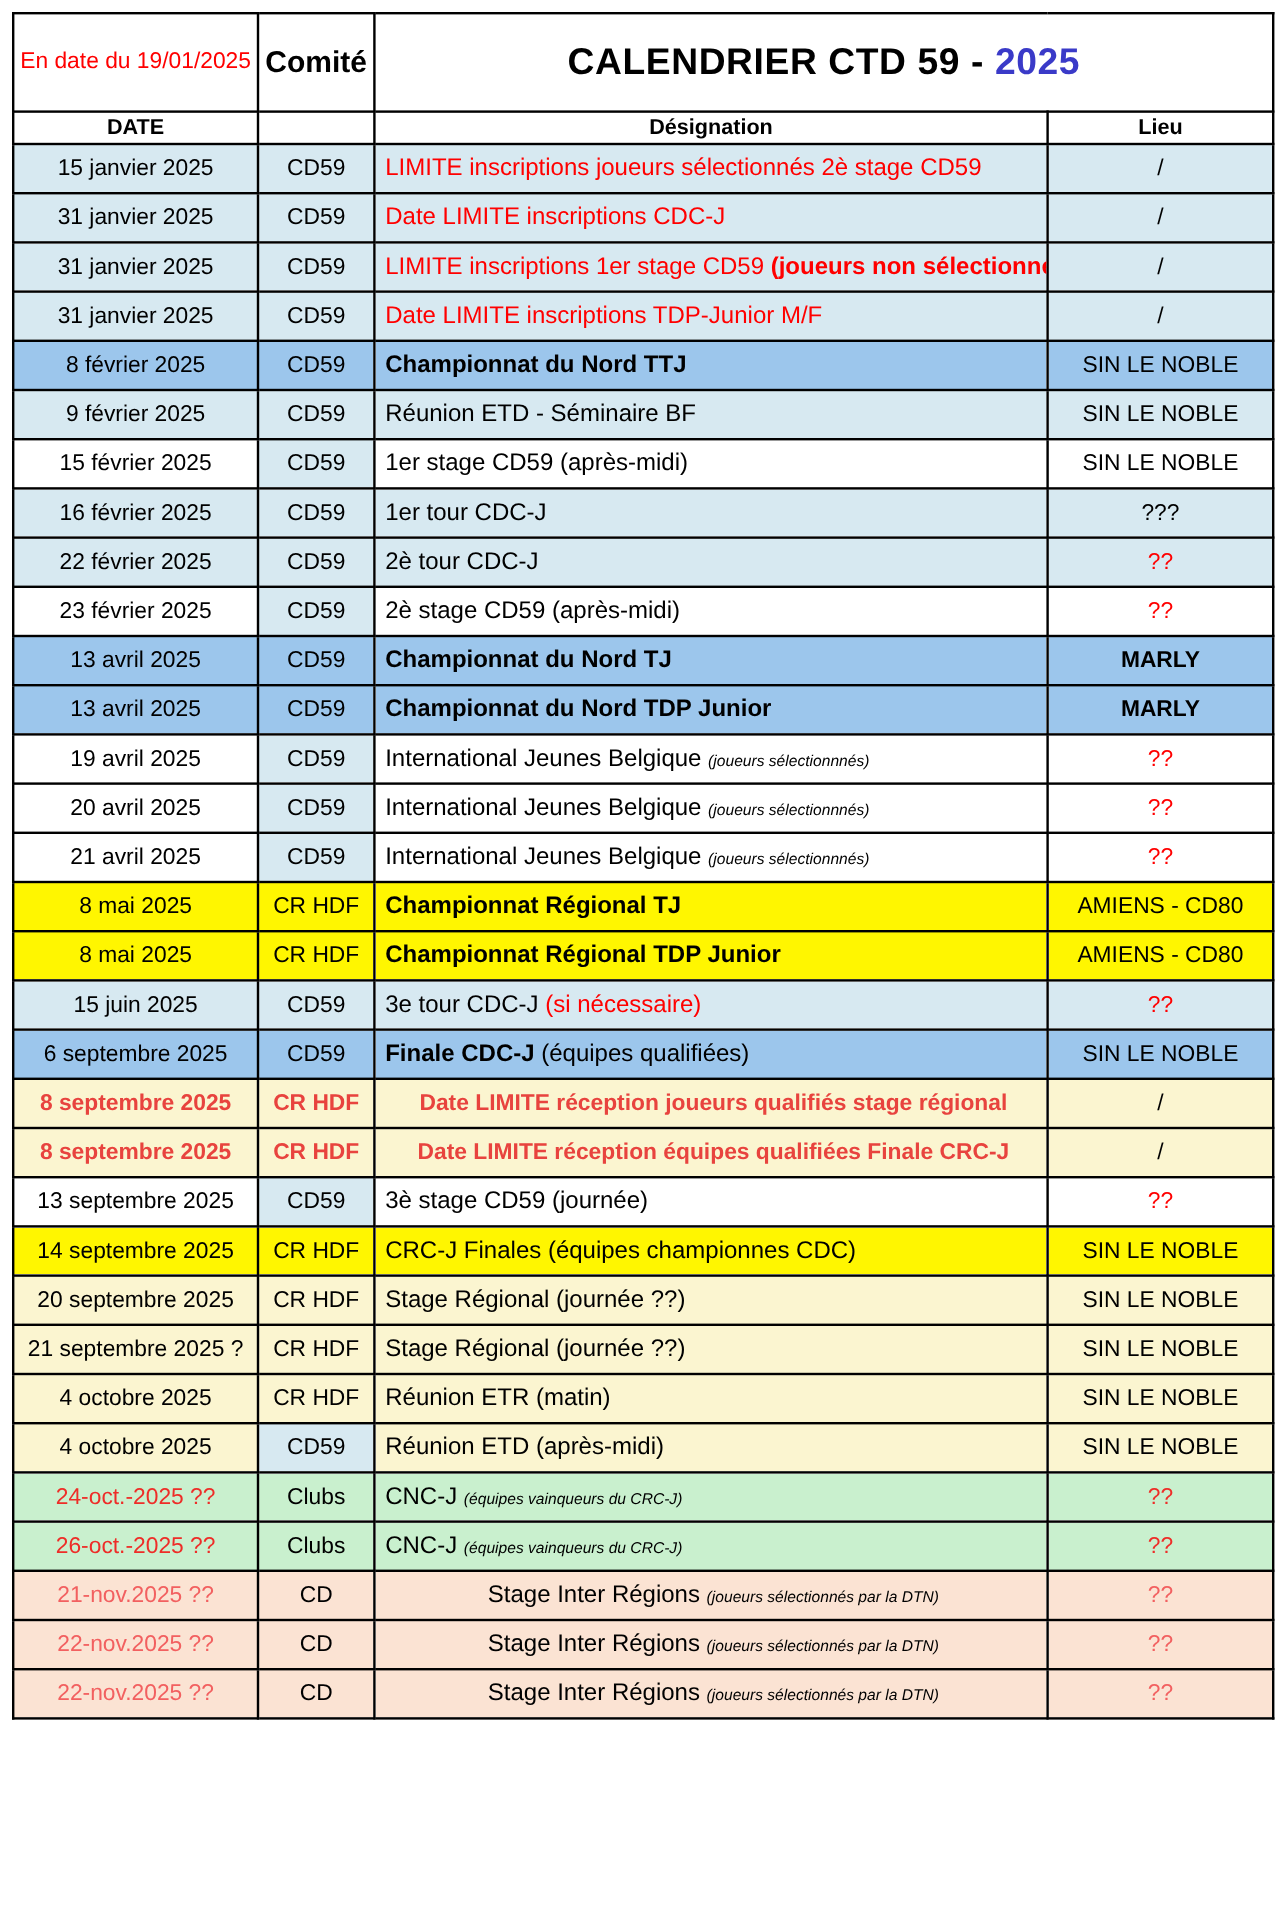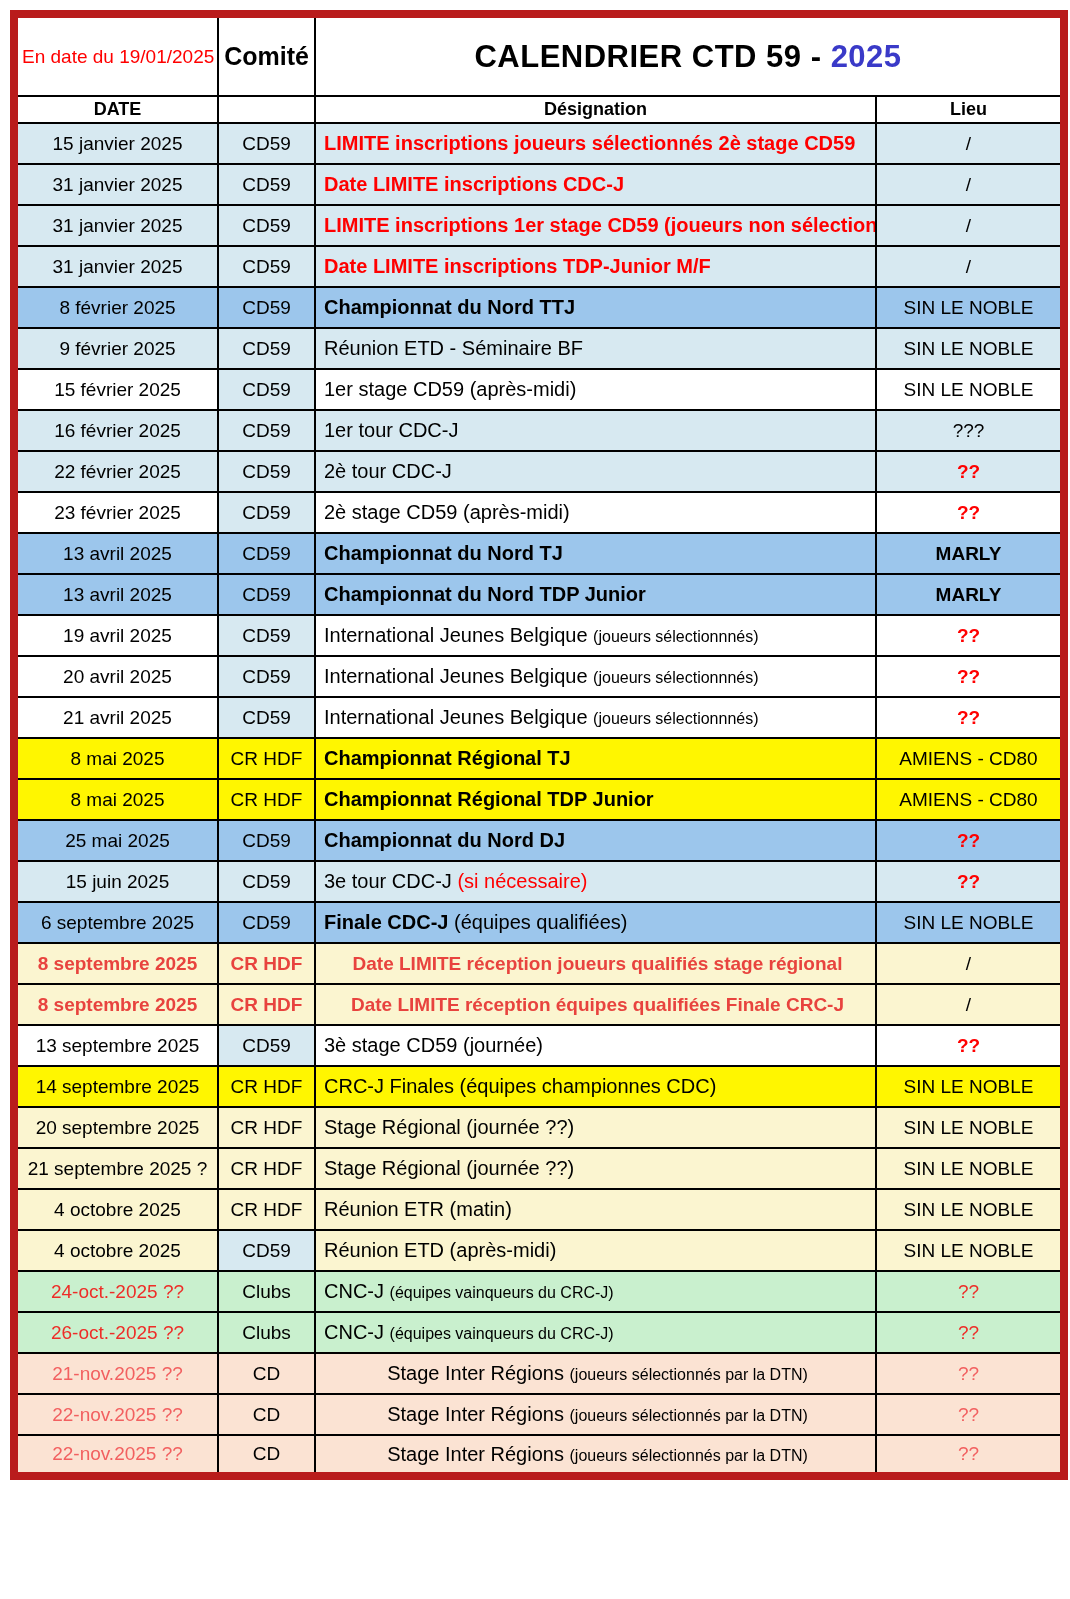--- a/index.html
+++ b/index.html
@@ -8,21 +8,21 @@
   }
   *{box-sizing:border-box;}
   html,body{margin:0;padding:0;background:#ffffff;}
   body{
     width:1070px; min-height:1599px;
     font-family:"Liberation Sans","DejaVu Sans",sans-serif;
     color:#000; padding:10px 10px 0 10px;
   }
   table{
     border-collapse:collapse; table-layout:fixed;
-    width:1050px; border:8px solid #b91c1c;
+    width:1050px; border:1px solid #b91c1c;
   }
   col.c-date{width:204px;} col.c-com{width:97px;} col.c-des{width:561px;} col.c-lieu{width:188px;}
   td{
     border:2px solid #000; padding:0 4px; vertical-align:middle;
     text-align:center; font-size:19px; overflow:hidden; white-space:nowrap;
   }
   tr.hdr1 td{height:82px; background:#fff;}
   tr.hdr2 td{height:27px; font-weight:bold; font-size:18px; background:#fff;}
   tbody td{height:41px;}
   .note{color:var(--red); font-size:19px;}
@@ -31,25 +31,25 @@
   .title .yr{color:var(--yearblue);}
   td.des{text-align:left; padding-left:8px; font-size:20px;}
   td.des.ctr{text-align:center; font-size:19px;}
   
   .bg-pb td{background:var(--pb);} .bg-mb td{background:var(--mb);}
   .bg-w td{background:#fff;} .bg-y td{background:var(--y);}
   .bg-py td{background:var(--py);} .bg-g td{background:var(--g);}
   .bg-s td{background:var(--s);text-align:center;}
   td.cell-pb{background:var(--pb) !important;}
   
-  .c-rb{color:var(--red); font-weight:bold;}
+  .c-rb{color:var(--red); font-weight:normal;}
   .c-rbs{color:var(--red); font-weight:bold; font-size:20px;}
   .c-b{font-weight:bold;}
   .c-n{}
-  .c-ns{font-size:16px;}
+  .c-ns{font-size:13px;font-style:italic;}
   .c-r{color:var(--red);}
   .c-srb{color:var(--srd); font-weight:bold;}
   .c-dred{color:var(--dred);}
   .c-dsred{color:var(--dsred);}
 </style>
 </head>
 <body>
 
 <table>
   <colgroup>
@@ -167,26 +167,20 @@
         <td>CR HDF</td>
         <td class="des"><span class="c-b">Championnat Régional TJ</span></td>
         <td>AMIENS - CD80</td>
       </tr>
       <tr class="bg-y">
         <td>8 mai 2025</td>
         <td>CR HDF</td>
         <td class="des"><span class="c-b">Championnat Régional TDP Junior</span></td>
         <td>AMIENS - CD80</td>
       </tr>
-      <tr class="bg-mb">
-        <td>25 mai 2025</td>
-        <td>CD59</td>
-        <td class="des"><span class="c-b">Championnat du  Nord DJ</span></td>
-        <td class="c-rb">??</td>
-      </tr>
       <tr class="bg-pb">
         <td>15 juin 2025</td>
         <td>CD59</td>
         <td class="des"><span class="c-n">3e tour CDC-J </span><span class="c-r">(si nécessaire)</span></td>
         <td class="c-rb">??</td>
       </tr>
       <tr class="bg-mb">
         <td>6 septembre 2025</td>
         <td>CD59</td>
         <td class="des"><span class="c-b">Finale CDC-J </span><span class="c-n">(équipes qualifiées)</span></td>

